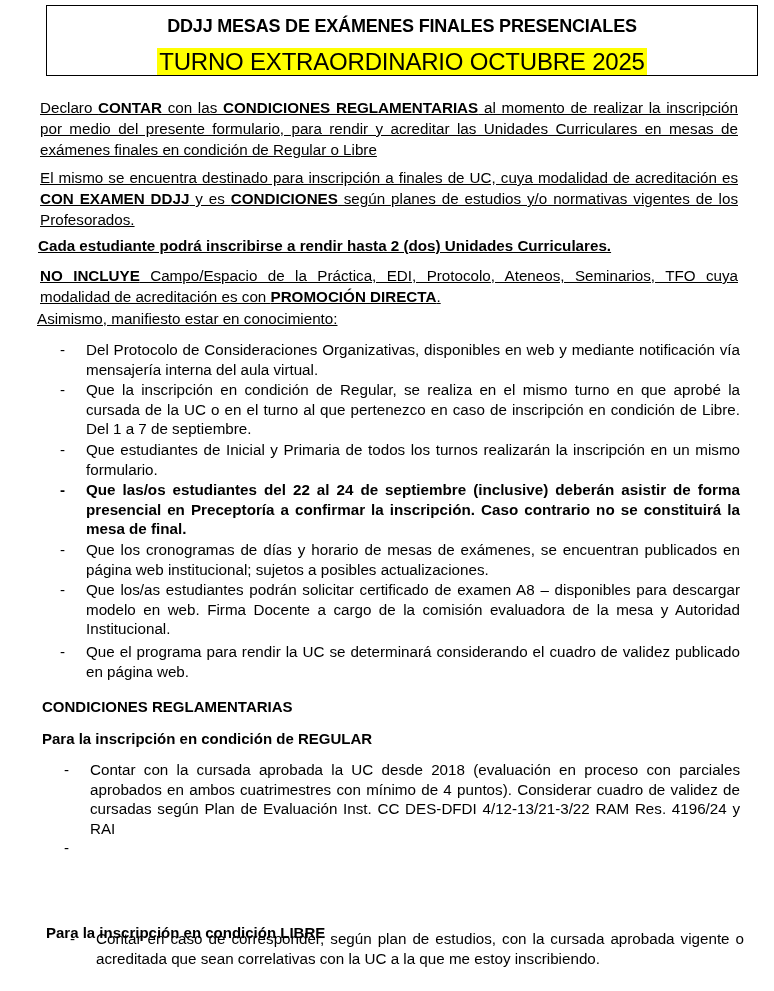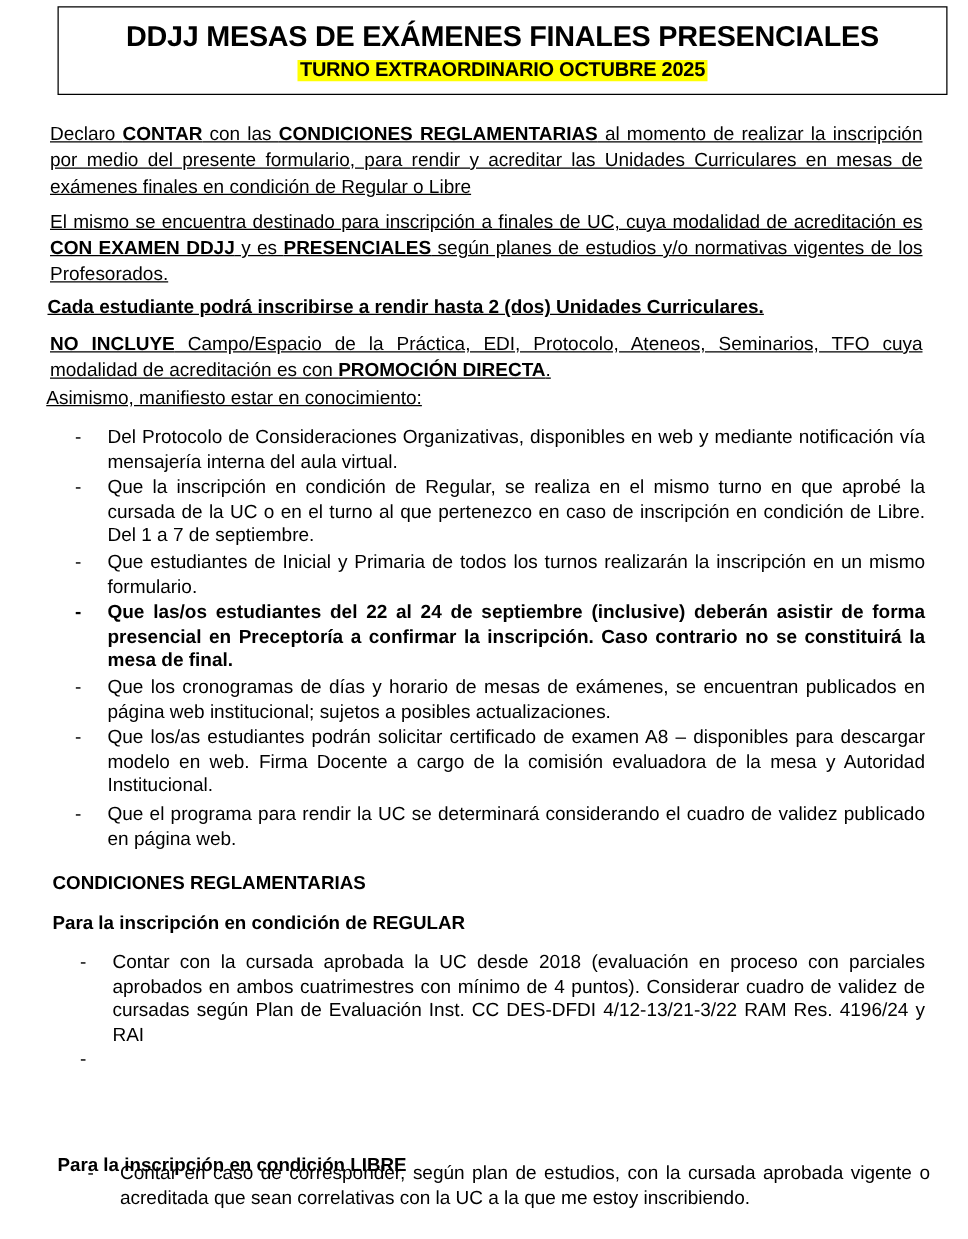--- a/index.html
+++ b/index.html
@@ -6,25 +6,25 @@
     body {
       width: 774px; height: 991px; position: relative; overflow: hidden;
       font-family: "Liberation Sans", sans-serif; color: #000; font-size: 15.2px;
     }
     .title-box {
       position: absolute; left: 46px; top: 5px; width: 712px; height: 71px;
       border: 1px solid #000; box-sizing: border-box; text-align: center;
     }
     .title-line1 {
       position: absolute; left: 0; right: 0; top: 10px;
-      font-weight: bold; font-size: 23px; letter-spacing: -0.2px;
+      font-weight: bold; font-size: 18px; letter-spacing: -0.2px;
     }
     .title-line2 {
       position: absolute; left: 0; right: 0; top: 42px;
-      font-weight: bold; font-size: 16px; letter-spacing: -0.2px;
+      font-weight: normal; font-size: 24px; letter-spacing: -0.2px;
     }
     .title-line2 span { background: #ffff00; padding: 0 2px; }
     .para {
       position: absolute; left: 40px; width: 698px; line-height: 21px;
       text-align: justify; text-align-last: left; text-decoration: underline;
     }
     .b { font-weight: bold; }
     .u { text-decoration: underline; }
     .list { position: absolute; left: 60px; width: 680px; margin: 0; padding: 0; list-style: none; }
     .list li { position: relative; padding-left: 26px; line-height: 19.6px; text-align: justify; }
@@ -34,21 +34,21 @@
 </head>
 <body>
 
 <div class="title-box">
   <div class="title-line1">DDJJ MESAS DE EXÁMENES FINALES PRESENCIALES</div>
   <div class="title-line2"><span>TURNO EXTRAORDINARIO OCTUBRE 2025</span></div>
 </div>
 
 <div class="para" style="top:97px;"><span>Declaro </span><span class="b">CONTAR</span><span> con las </span><span class="b">CONDICIONES REGLAMENTARIAS</span><span> al momento de realizar la inscripción por medio del presente formulario, para rendir y acreditar las Unidades Curriculares en mesas de exámenes finales en condición de Regular o Libre</span></div>
 
-<div class="para" style="top:167px;"><span>El mismo se encuentra destinado para inscripción a finales de UC, cuya modalidad de acreditación es </span><span class="b">CON EXAMEN DDJJ</span><span> y es </span><span class="b">PRESENCIALES</span><span> según planes de estudios y/o normativas vigentes de los Profesorados.</span></div>
+<div class="para" style="top:167px;"><span>El mismo se encuentra destinado para inscripción a finales de UC, cuya modalidad de acreditación es </span><span class="b">CON EXAMEN DDJJ</span><span> y es </span><span class="b">CONDICIONES</span><span> según planes de estudios y/o normativas vigentes de los Profesorados.</span></div>
 
 <div class="para b u" style="top:235px; left:38px;">Cada estudiante podrá inscribirse a rendir hasta 2 (dos) Unidades Curriculares.</div>
 
 <div class="para" style="top:265px;"><span class="b">NO INCLUYE</span><span> Campo/Espacio de la Práctica, EDI, Protocolo, Ateneos, Seminarios, TFO cuya modalidad de acreditación es con </span><span class="b">PROMOCIÓN DIRECTA</span><span>.</span></div>
 
 <div class="para" style="top:308px; left:37px;">Asimismo, manifiesto estar en conocimiento:</div>
 
 <ul class="list" style="top:340px;">
   <li style="margin-bottom:1px;"><span class="dash">-</span><span>Del Protocolo de Consideraciones Organizativas, disponibles en web y mediante notificación vía mensajería interna del aula virtual.</span></li>
   <li style="margin-bottom:1px;"><span class="dash">-</span><span>Que la inscripción en condición de Regular, se realiza en el mismo turno en que aprobé la cursada de la UC o en el turno al que pertenezco en caso de inscripción en condición de Libre. Del 1 a 7 de septiembre.</span></li>

